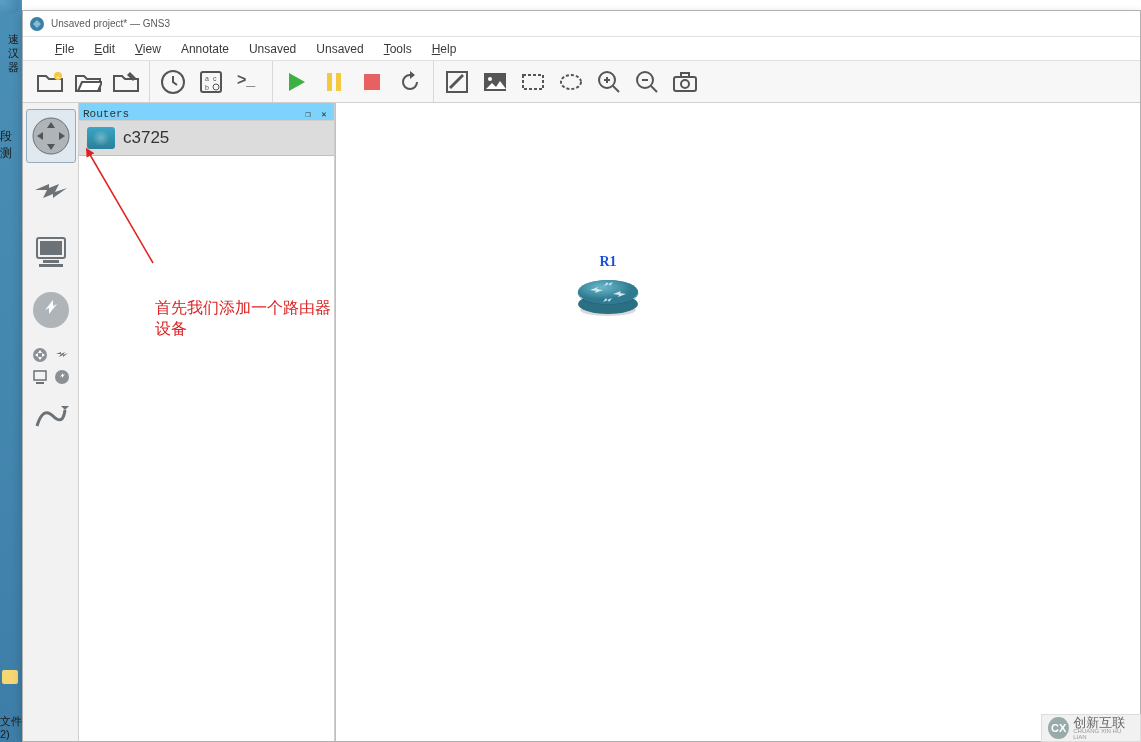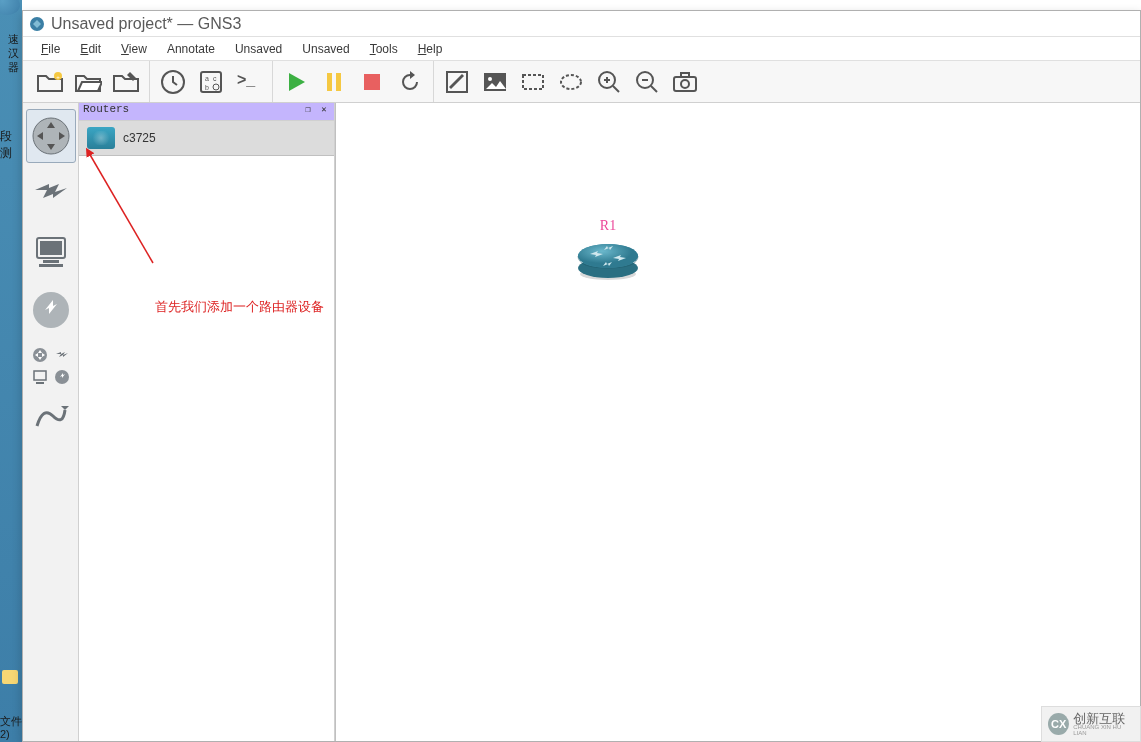--- a/index.html
+++ b/index.html
@@ -93,30 +93,30 @@
       width: 16px;
       height: 16px;
       margin-right: 6px;
       display: flex;
       align-items: center;
       justify-content: center;
     }
     .title-bar .app-icon svg { display: block; }
     .title-bar .title-text {
       color: #5a5a5a;
-      font-size: 16px;
+      font-size: 10px;
     }
 
     
     .menu-bar {
       height: 24px;
       background: #ffffff;
       display: flex;
       align-items: center;
-      padding: 0 8px;
+      padding: 0 22px;
       border-bottom: 1px solid #e0e0e0;
       gap: 0;
     }
     .menu-item {
       padding: 3px 10px;
       color: #3a3a3a;
       font-size: 12px;
       cursor: default;
     }
     .menu-item .underline { text-decoration: underline; }
@@ -196,24 +196,24 @@
     
     .routers-panel {
       width: 256px;
       background: #fff;
       border-right: 1px solid #d0d0d0;
       display: flex;
       flex-direction: column;
     }
     .panel-header {
       height: 18px;
-      background: #c4b5fd;
+      background: #7dd3fc;
       border-bottom: 1px solid #d0d0d0;
       display: flex;
-      align-items: flex-start;
+      align-items: flex-end;
       padding: 0 4px;
       font-family: "Courier New", monospace;
       font-size: 11px;
       color: #333;
       justify-content: space-between;
     }
     .panel-header .controls {
       display: flex;
       gap: 4px;
     }
@@ -243,71 +243,72 @@
       position: relative;
     }
     .router-item .ricon::after {
       content: '';
       position: absolute;
       top: 4px; left: 4px; right: 4px; bottom: 4px;
       background: radial-gradient(circle, rgba(255,255,255,0.3) 0%, transparent 70%);
     }
     .router-label {
       color: #333;
-      font-size: 12px;
+      font-size: 17px;
     }
 
     
     .annotation-arrow {
       position: absolute;
       top: 40px;
       left: 4px;
       pointer-events: none;
     }
     .annotation-text {
       position: absolute;
       top: 195px;
       left: 76px;
       color: #d22;
-      font-size: 13px;
+      font-size: 16px;
     }
 
     
     .canvas-area {
       flex: 1;
       background: #fff;
       position: relative;
       border-left: 1px solid #c0c0c0;
     }
     .router-node {
       position: absolute;
       top: 115px;
       left: 240px;
       text-align: center;
     }
     .router-node .node-label {
       font-family: "Times New Roman", serif;
-      font-weight: normal;
+      font-weight: bold;
       font-size: 14px;
-      color: #ec4899;
+      color: #1d4ed8;
       margin-bottom: 4px;
+      margin-top: 36px;
     }
     .router-node .node-icon {
       width: 64px;
       height: 40px;
       position: relative;
     }
 
     
     .watermark {
       position: absolute;
       right: 0;
       bottom: 0;
       width: 100px;
-      height: 36px;
+      height: 28px;
       background: rgba(240,240,240,0.9);
       display: flex;
       align-items: center;
       justify-content: center;
       border: 1px solid #ddd;
       gap: 4px;
       padding: 0 6px;
     }
     .watermark .wm-logo {
       width: 22px;

